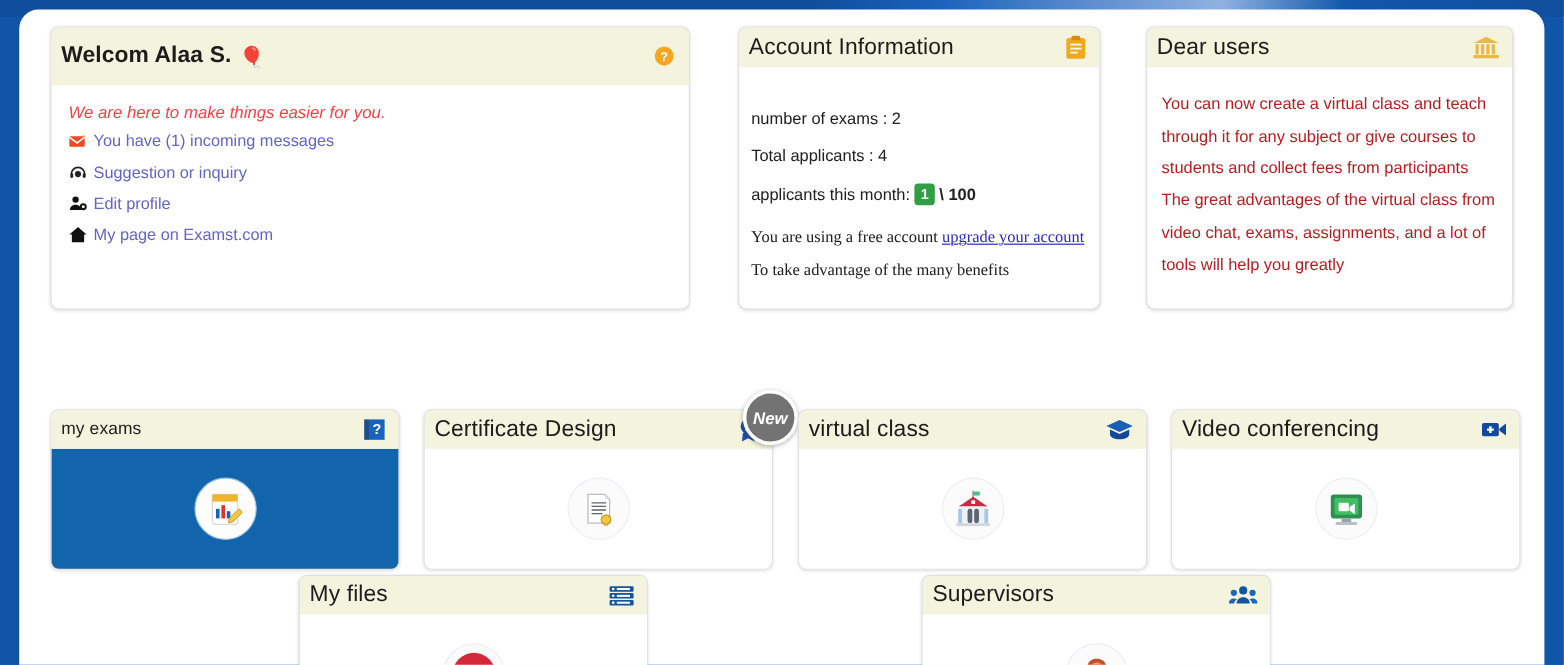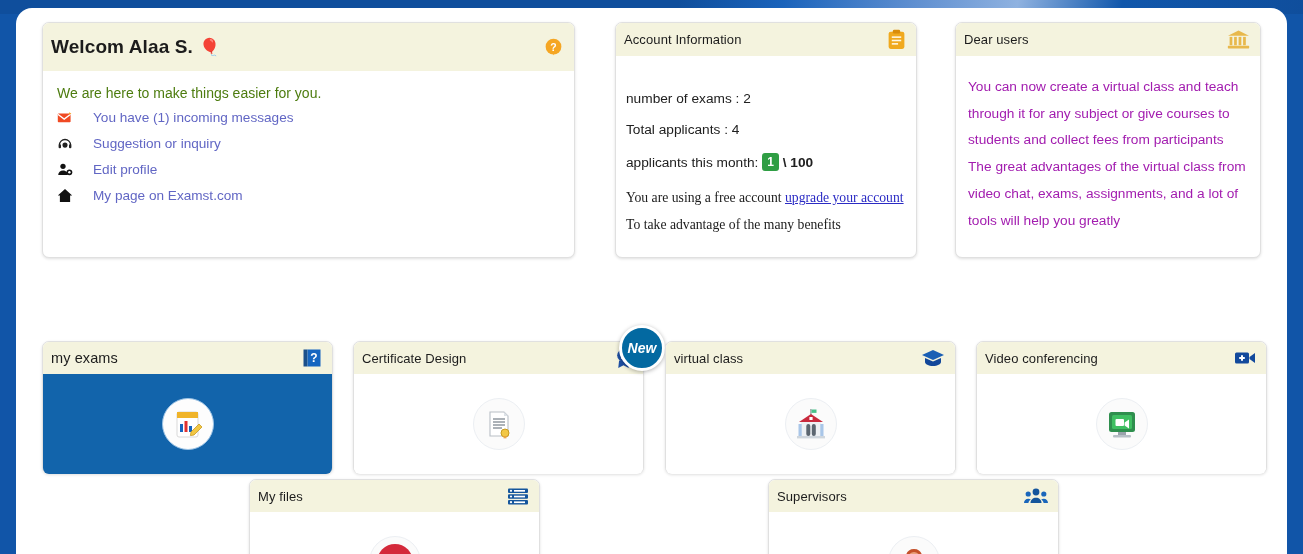--- a/index.html
+++ b/index.html
@@ -44,21 +44,21 @@
   .card-head {
     position: relative;
     background: #f4f3de;
     height: 33px;
     display: flex;
     align-items: center;
     padding: 0 10px 0 8px;
     border-radius: 6px 6px 0 0;
   }
   .card-title {
-    font-size: 13px;
+    font-size: 19px;
     color: #1c1c1c;
     letter-spacing: .1px;
     white-space: nowrap;
   }
   .card-head .head-icon {
     margin-left: auto;
     display: flex;
     align-items: center;
     justify-content: center;
   }
@@ -66,24 +66,24 @@
   
   #welcome-card  { left: 26px;  top: 14px;  width: 533px; height: 236px; }
   #account-card  { left: 599px; top: 14px;  width: 302px; height: 236px; }
   #dearusers-card{ left: 939px; top: 14px;  width: 306px; height: 236px; }
 
   #welcome-card .card-head { background: #f4f3de; height: 48px; }
   #welcome-card .card-title { font-size: 19px; font-weight: bold; }
 
   .welcome-body { padding: 10px 14px 0 14px; }
   .welcome-lead {
-    font-size: 14px; color: #4d7c0f; margin: 4px 0 9px 0;
+    font-size: 14px; color: #ef4444; margin: 4px 0 9px 0; font-style: italic;
   }
   .wlink {
-    display: flex; align-items: center; gap: 19px;
+    display: flex; align-items: center; gap: 4px;
     color: #6166c4; font-size: 13.6px;
     margin-bottom: 11px; cursor: pointer;
     text-decoration: none;
   }
   .wlink .gly { width: 17px; text-align: center; font-size: 14px; line-height: 1; }
 
   
   .acct-body { padding: 34px 10px 0 10px; font-size: 13.7px; color: #202020; }
   .acct-body .line { margin-bottom: 13px; line-height: 1.35; }
   .badge-green {
@@ -94,21 +94,21 @@
     padding: 1px 5px;
     vertical-align: 1px;
   }
   .acct-para { line-height: 1.95; font-family: Liberation Serif, serif; }
   .acct-para a { color: #2b2bc4; text-decoration: underline; }
   .bold-num { font-weight: bold; }
 
   
   .dear-body { padding: 18px 12px 0 12px; }
   .dear-body p {
-    font-size: 13.7px; color: #a21caf; line-height: 1.95;
+    font-size: 13.7px; color: #b91c1c; line-height: 1.95;
   }
 
   
   .tile { height: 133px; }
   .tile .card-head { height: 32px; }
   .tile-body {
     height: 100px;
     display: flex; align-items: center; justify-content: center;
     background: #fff;
     border-radius: 0 0 6px 6px;
@@ -125,21 +125,21 @@
 
   #tile-myexams { border-radius: 7px; }
   #tile-myexams .card-head { background: #f4f3de; }
   #tile-myexams .card-title { font-size: 14.5px; }
 
   .new-badge {
     position: absolute;
     right: -22px; top: -17px;
     width: 46px; height: 46px;
     border-radius: 50%;
-    background: #0369a1;
+    background: #737373;
     border: 3px solid #ffffff;
     box-shadow: 0 1px 4px rgba(0,0,0,.3);
     color: #ffffff;
     font-size: 14px;
     font-weight: bold;
     display: flex; align-items: center; justify-content: center;
     font-style: italic;
   }
 
   .round-icon {

